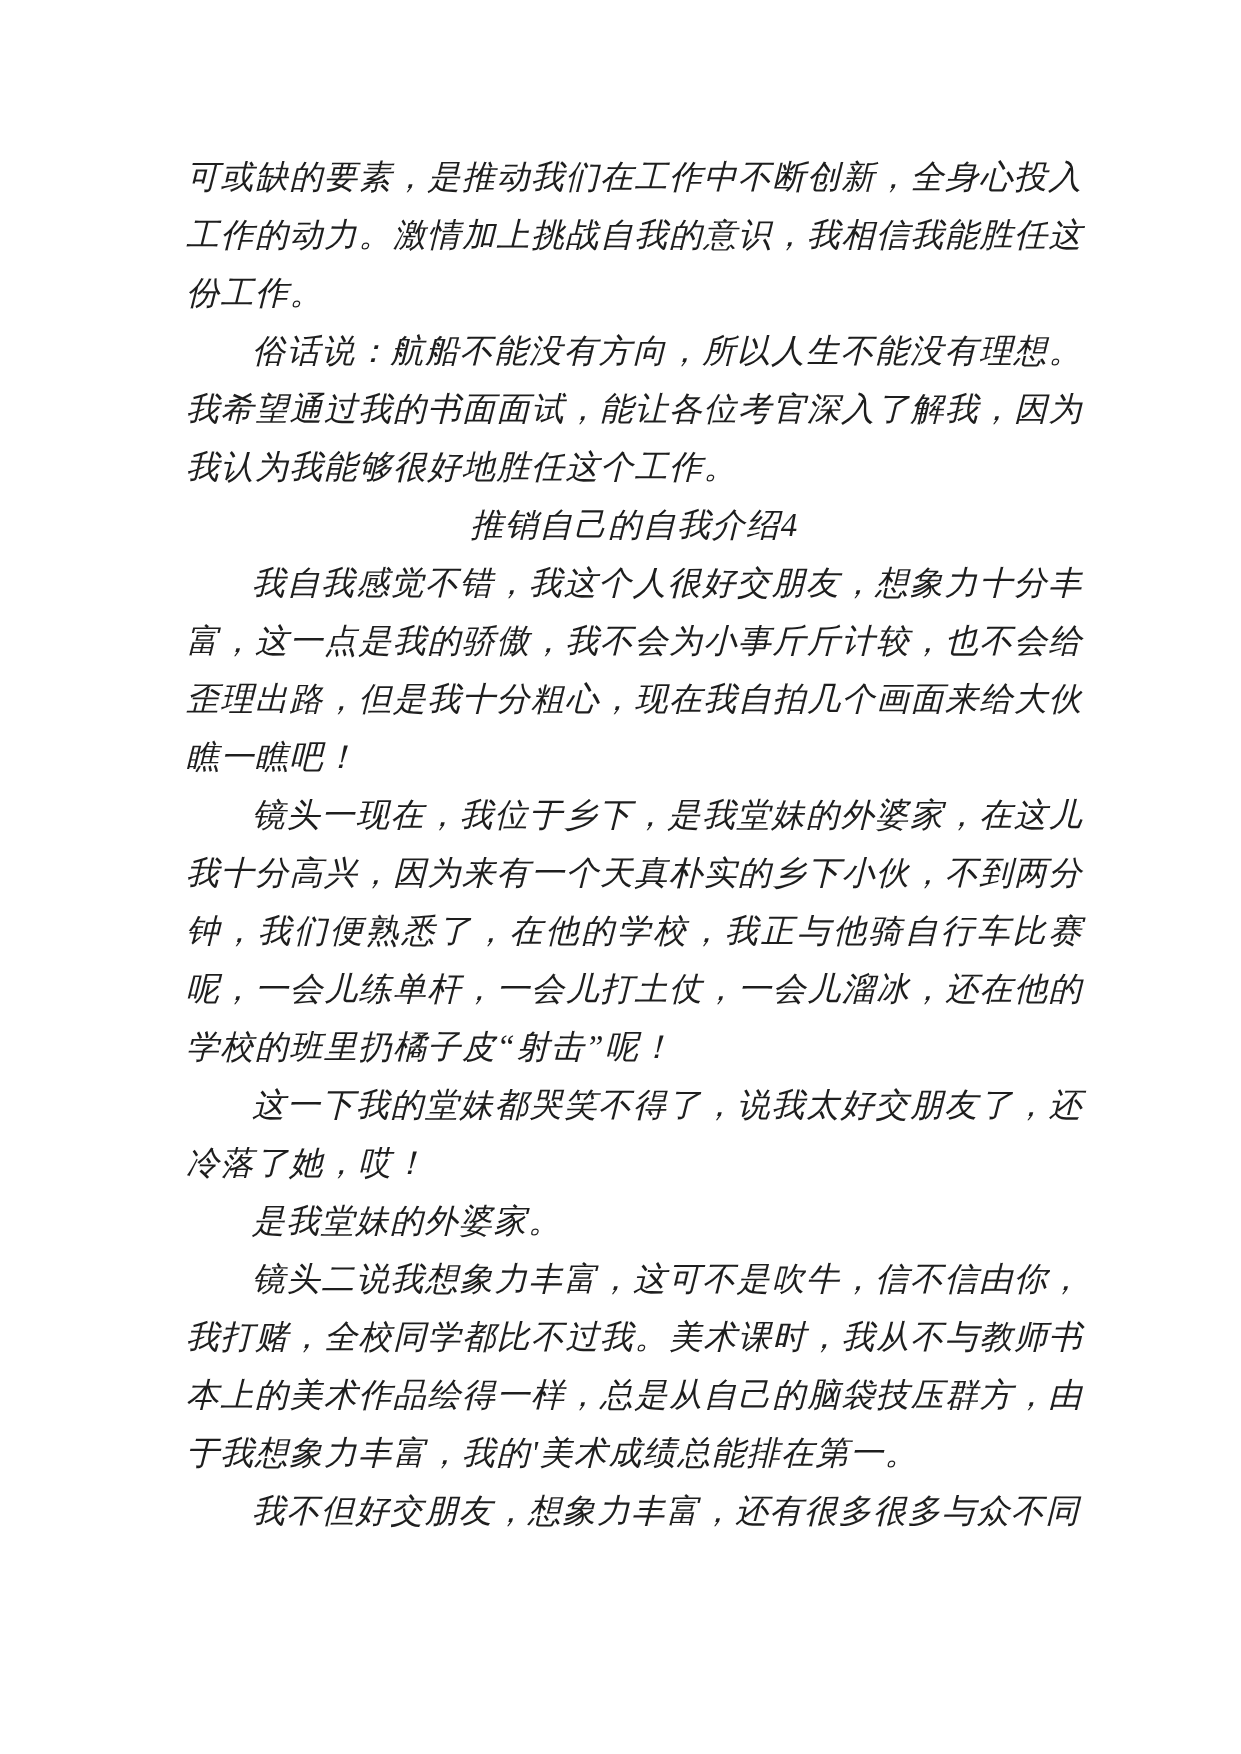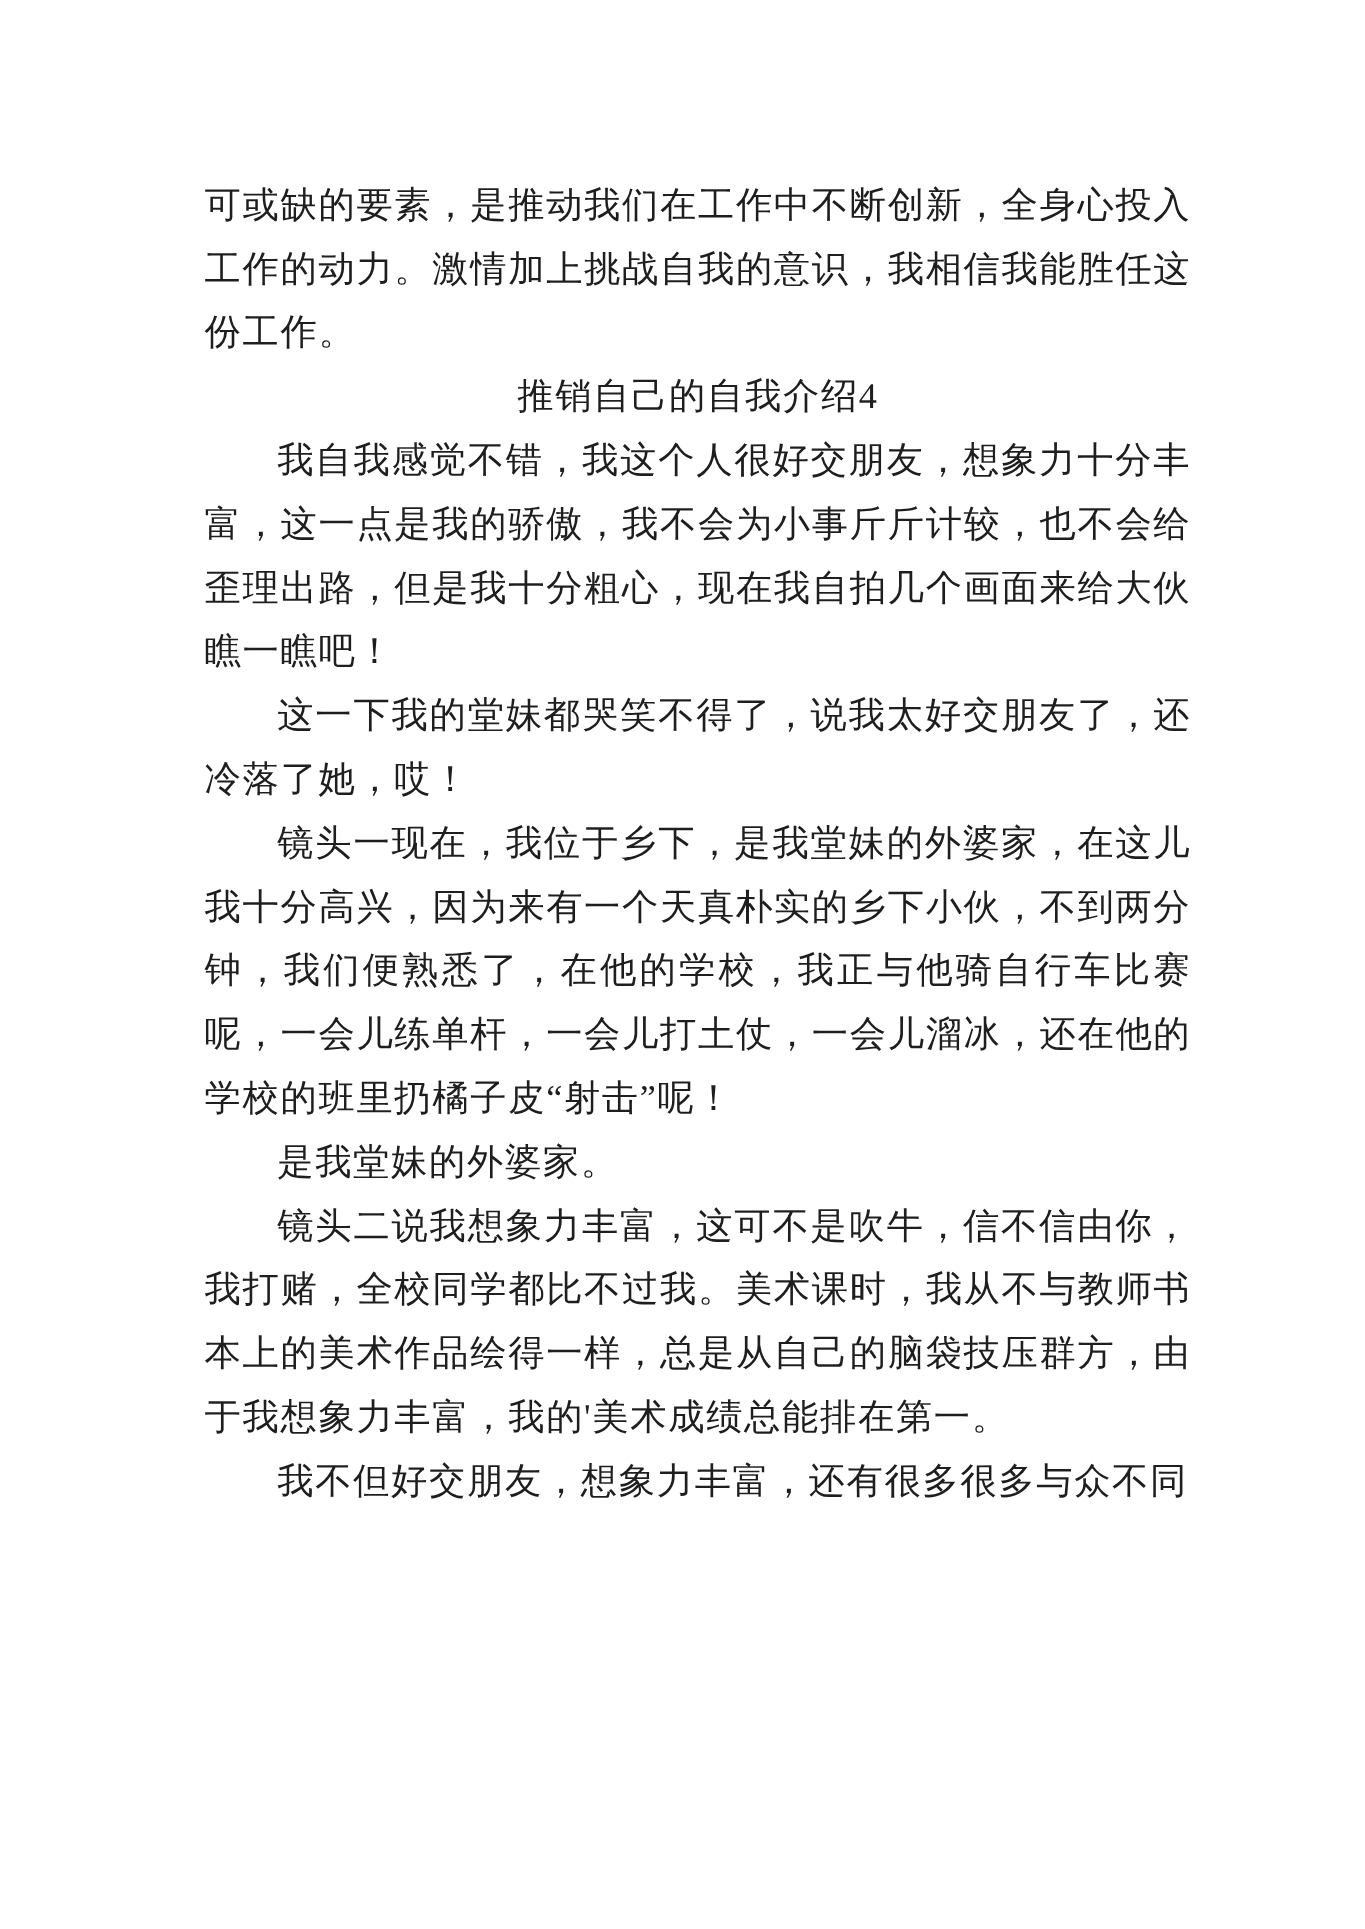--- a/index.html
+++ b/index.html
@@ -11,22 +11,23 @@
     position: relative;
     width: 1241px;
     height: 1754px;
     background: #ffffff;
     overflow: hidden;
     font-family: "Liberation Serif", "DejaVu Serif", serif;
   }
   .content {
     position: absolute;
     left: 186px;
-    top: 158px;
+    top: 148px;
     width: 897px;
+    font-style: italic;
   }
   .para {
     margin: 0;
     padding: 0;
     font-size: 33px;
     line-height: 58px;
     letter-spacing: 1.5px;
     font-weight: normal;
     color: #1e1e1e;
     text-align: justify;
@@ -42,28 +43,29 @@
   }
 </style>
 </head>
 <body>
 
 <div class="page">
   <div class="content">
 
     <p class="para">可或缺的要素，是推动我们在工作中不断创新，全身心投入工作的动力。激情加上挑战自我的意识，我相信我能胜任这份工作。</p>
 
+    <p class="para indent">俗话说：航船不能没有方向，所以人生不能没有理想。我希望通过我的书面面试，能让各位考官深入了解我，因为我认为我能够很好地胜任这个工作。</p>
 
     <h2 class="para heading">推销自己的自我介绍4</h2>
 
     <p class="para indent">我自我感觉不错，我这个人很好交朋友，想象力十分丰富，这一点是我的骄傲，我不会为小事斤斤计较，也不会给歪理出路，但是我十分粗心，现在我自拍几个画面来给大伙瞧一瞧吧！</p>
 
+    <p class="para indent">镜头一现在，我位于乡下，是我堂妹的外婆家，在这儿我十分高兴，因为来有一个天真朴实的乡下小伙，不到两分钟，我们便熟悉了，在他的学校，我正与他骑自行车比赛呢，一会儿练单杆，一会儿打土仗，一会儿溜冰，还在他的学校的班里扔橘子皮“射击”呢！</p>
+
     <p class="para indent">这一下我的堂妹都哭笑不得了，说我太好交朋友了，还冷落了她，哎！</p>
-
-    <p class="para indent">镜头一现在，我位于乡下，是我堂妹的外婆家，在这儿我十分高兴，因为来有一个天真朴实的乡下小伙，不到两分钟，我们便熟悉了，在他的学校，我正与他骑自行车比赛呢，一会儿练单杆，一会儿打土仗，一会儿溜冰，还在他的学校的班里扔橘子皮“射击”呢！</p>
 
     <p class="para indent">是我堂妹的外婆家。</p>
 
     <p class="para indent">镜头二说我想象力丰富，这可不是吹牛，信不信由你，我打赌，全校同学都比不过我。美术课时，我从不与教师书本上的美术作品绘得一样，总是从自己的脑袋技压群方，由于我想象力丰富，我的'美术成绩总能排在第一。</p>
 
     <p class="para indent">我不但好交朋友，想象力丰富，还有很多很多与众不同</p>
 
   </div>
 </div>
 

